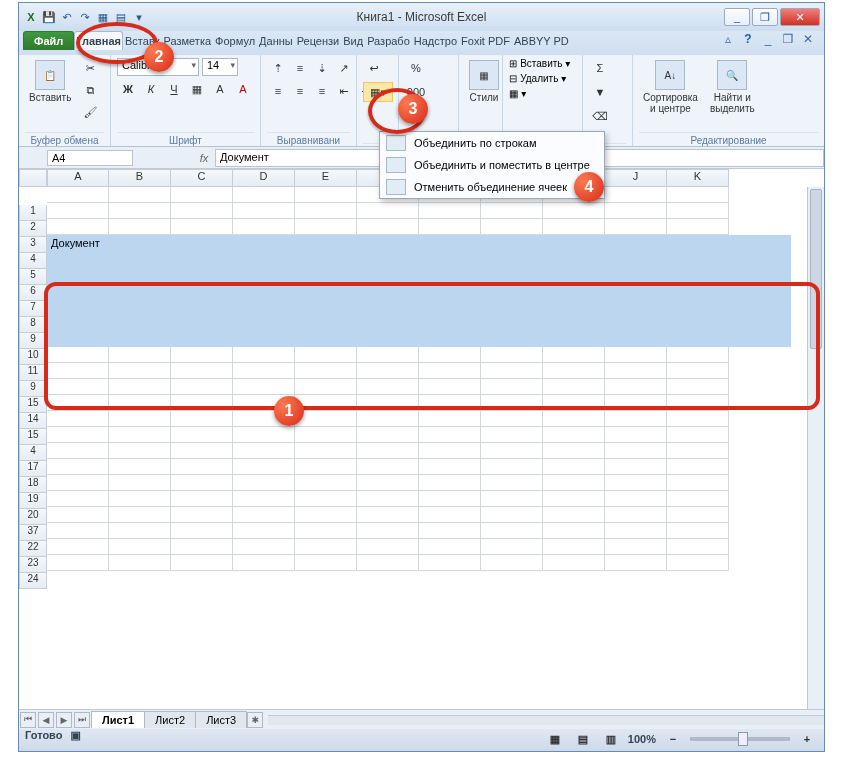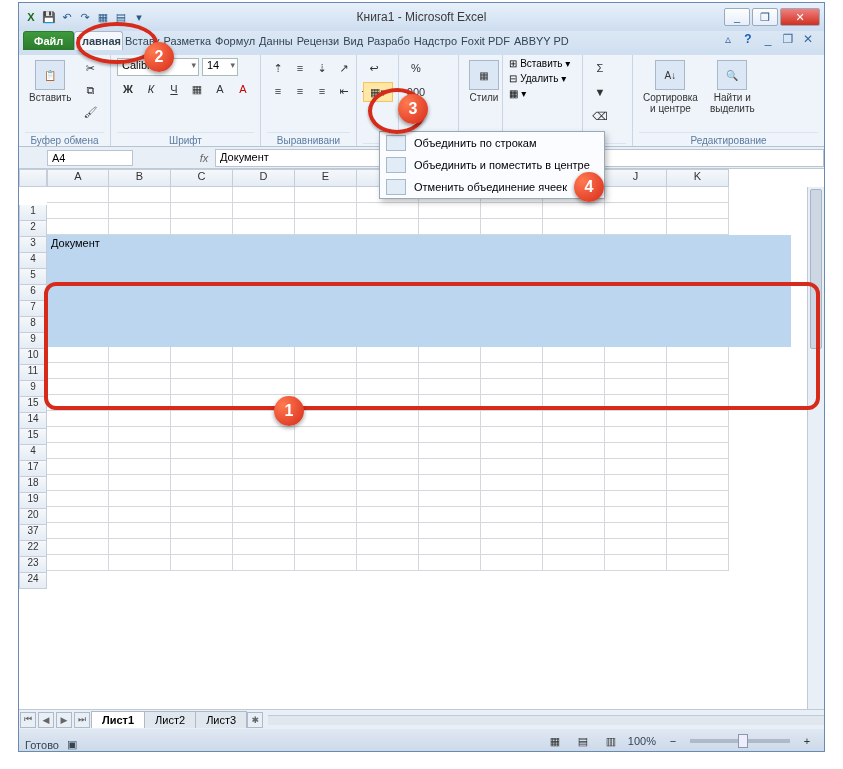--- a/index.html
+++ b/index.html
@@ -58,21 +58,21 @@
   .gcell { position:absolute; border-right:1px solid #d4d8dc; border-bottom:1px solid #d4d8dc; height:16px; width:62px; }
   .sel { position:absolute; background:#bcd6ef; }
   .celltext { position:absolute; font-size:11px; padding:1px 2px; }
 
   
   .sheet-tabs { height: 20px; background:#e9eff6; border-top:1px solid #c0cad6; display:flex; align-items:center; font-size:11px; }
   .navbtn { width:16px; height:16px; border:1px solid #b0bac6; margin:0 1px; font-size:9px; display:inline-flex; align-items:center; justify-content:center; color:#666; }
   .stab { padding:2px 10px; border:1px solid #b0bac6; border-bottom:none; background:#e0e7ef; margin-right:-1px; }
   .stab.active { background:#fff; font-weight:bold; }
 
-  .statusbar { height:22px; background:linear-gradient(#dfe8f2,#cddaea); display:flex; align-items:flex-end; padding:0 6px; font-size:11px; color:#345; }
+  .statusbar { height:22px; background:linear-gradient(#dfe8f2,#cddaea); display:flex; align-items:flex-start; padding:0 6px; font-size:11px; color:#345;font-weight:bold; }
   .statusbar .right { margin-left:auto; display:flex; align-items:center; gap:6px; }
   .zoomslider { width:100px; height:4px; background:#b0bac6; position:relative; }
   .zoomslider::after { content:""; width:8px; height:12px; background:#eef; border:1px solid #89a; position:absolute; left:48px; top:-5px; }
 
   
   .callout-ring { position:absolute; border:4px solid #d62a1a; border-radius:50%; background:transparent; z-index:40; pointer-events:none; box-shadow:0 2px 3px rgba(0,0,0,.3); }
   .callout-num { position:absolute; width:30px; height:30px; border-radius:50%; background:radial-gradient(circle at 30% 30%, #ff7a50, #d62a1a); color:#fff; font-weight:bold; font-size:16px; display:flex; align-items:center; justify-content:center; z-index:45; box-shadow:0 2px 4px rgba(0,0,0,.4); }
   .callout-rect { position:absolute; border:4px solid #d62a1a; border-radius:12px; z-index:5; pointer-events:none; }
 
   .vscroll { position:absolute; right:0; top:18px; bottom:0; width:17px; background:#e9eff6; border-left:1px solid #c0cad6; }

